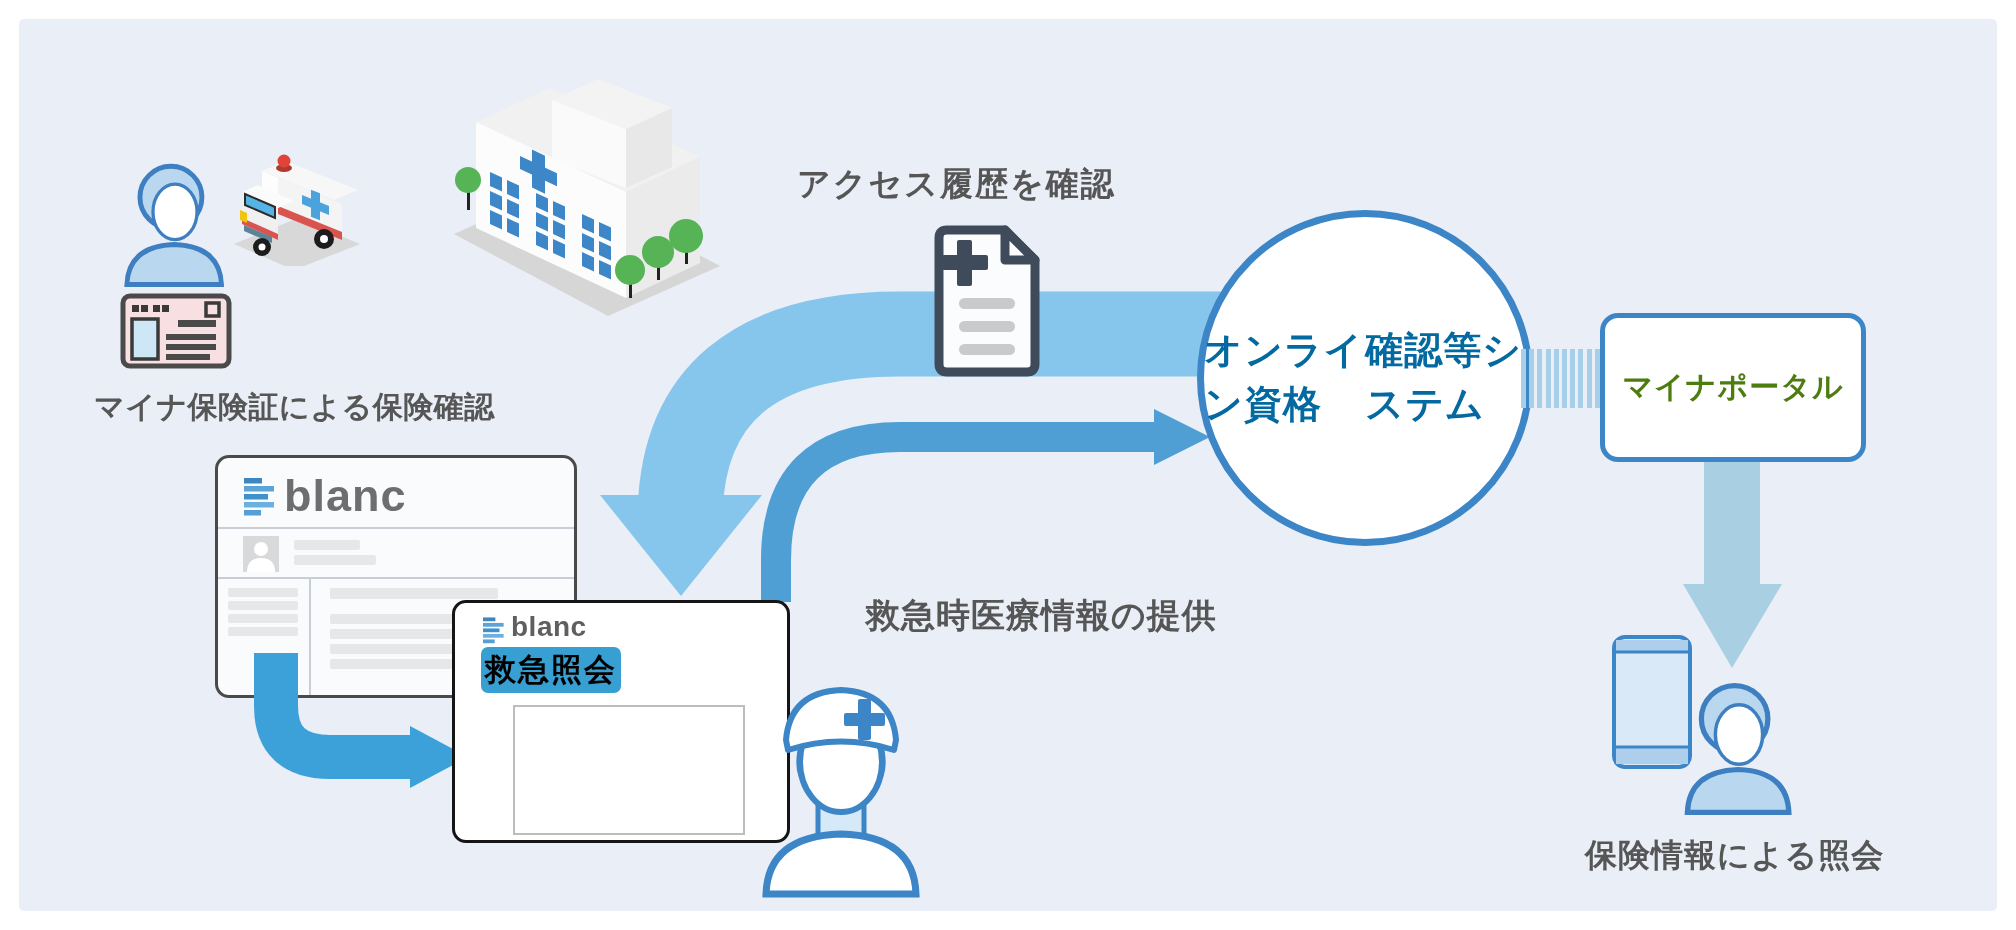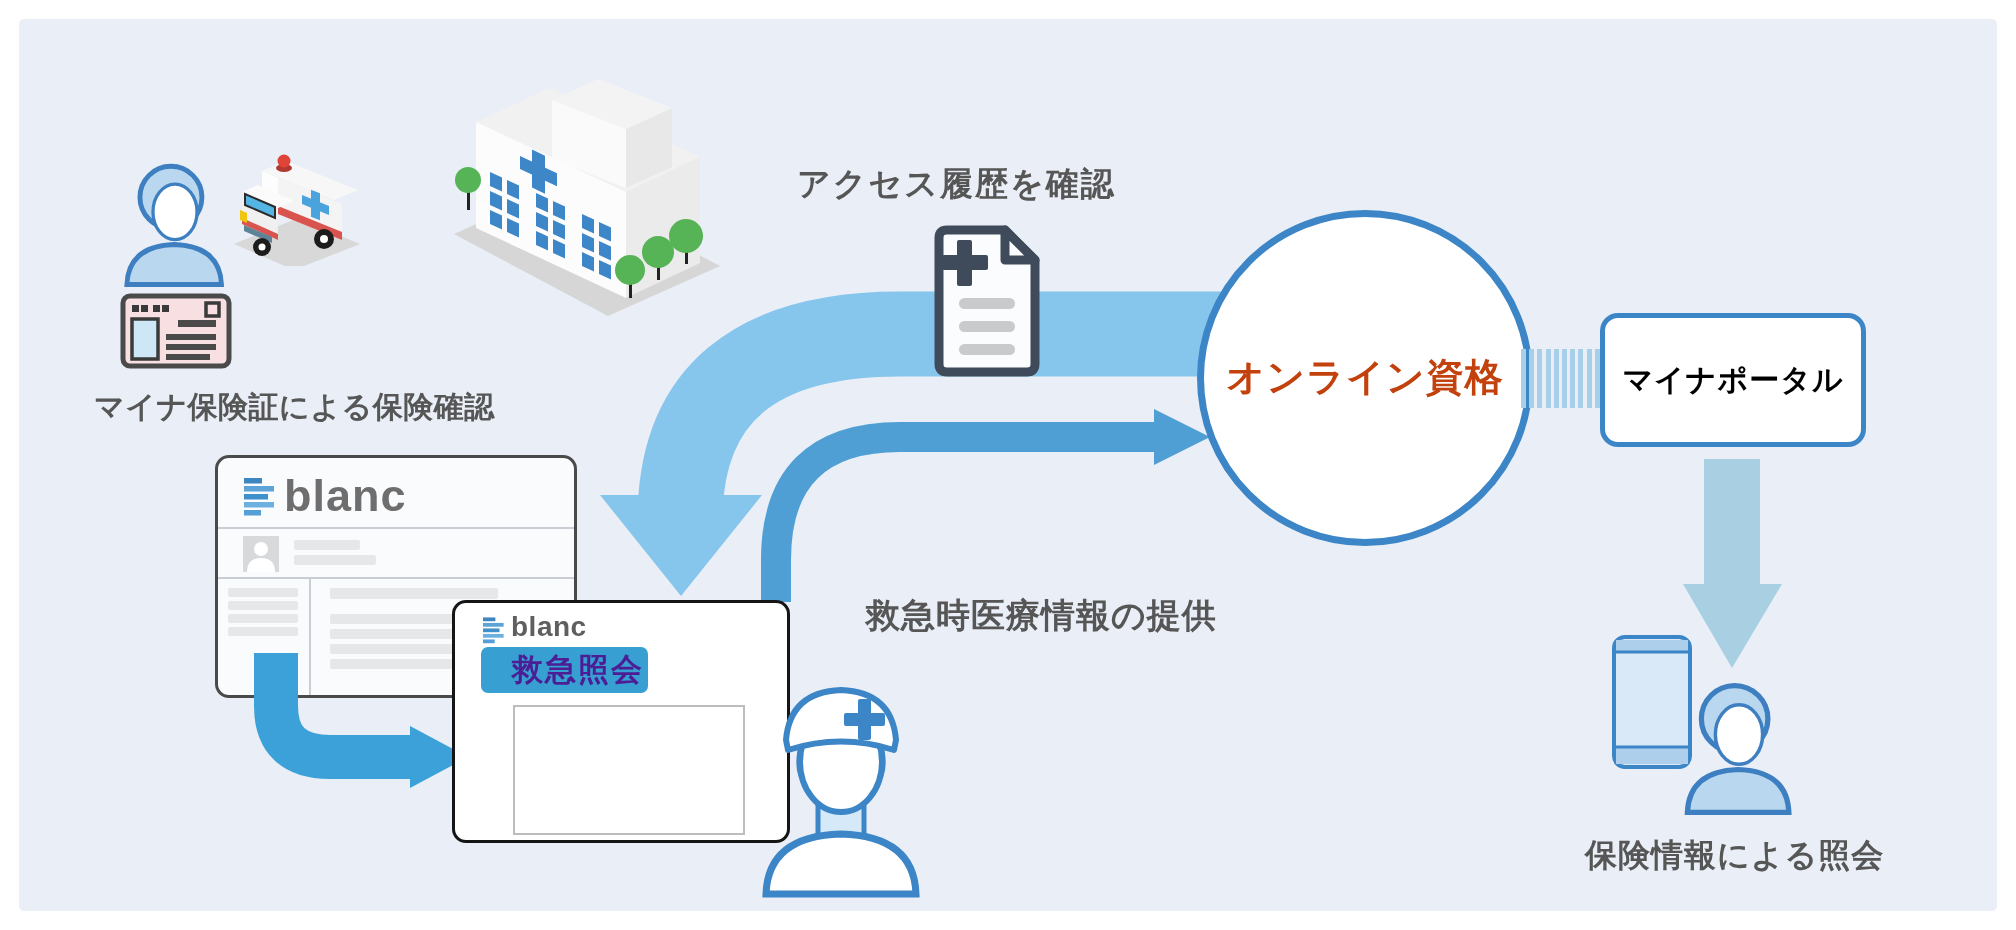--- a/index.html
+++ b/index.html
@@ -41,43 +41,43 @@
   #card2{
     left:452px;top:600px;width:338px;height:243px;box-sizing:border-box;
     background:#ffffff;border:3px solid #151515;border-radius:14px;
   }
   #card2 .brand{
     position:absolute;left:56px;top:8px;font-size:28px;font-weight:bold;
     color:#5f5f5f;letter-spacing:0.5px;
   }
   #badge{
     position:absolute;left:26px;top:44px;width:140px;height:46px;
-    background:#379fd1;border-radius:7px;color:#4c1d95;font-size:31px;font-weight:bold;
-    display:flex;align-items:center;justify-content:center;letter-spacing:2px;padding-left:27px;
+    background:#379fd1;border-radius:7px;color:#000000;font-size:31px;font-weight:bold;
+    display:flex;align-items:center;justify-content:center;letter-spacing:2px;
   }
   #result-box{
     position:absolute;left:58px;top:102px;width:228px;height:126px;
     background:#ffffff;border:2px solid #bdbdbd;
   }
 
   #system-circle{
     left:1197px;top:210px;width:336px;height:336px;box-sizing:border-box;
     background:#ffffff;border:7px solid #3c85c6;border-radius:50%;
-    display:flex;flex-direction:column;align-items:center;justify-content:center;
-    color:#c2410c;font-size:38px;font-weight:bold;line-height:1.42;letter-spacing:1px;
+    display:flex;flex-direction:row;align-items:center;justify-content:space-between;
+    color:#0369a1;font-size:38px;font-weight:bold;line-height:1.42;letter-spacing:1px;
   }
   #dotted-link{
     left:1521px;top:349px;width:80px;height:59px;
     background:repeating-linear-gradient(90deg,#a8cfe8 0 5px,rgba(0,0,0,0) 5px 8.2px);
   }
   #portal-box{
-    left:1600px;top:313px;width:266px;height:134px;box-sizing:border-box;
+    left:1600px;top:313px;width:266px;height:149px;box-sizing:border-box;
     background:#ffffff;border:5px solid #3c85c6;border-radius:18px;
     display:flex;align-items:center;justify-content:center;
-    color:#000000;font-size:30px;font-weight:bold;letter-spacing:1px;
+    color:#4d7c0f;font-size:30px;font-weight:bold;letter-spacing:1px;
   }
 </style>
 </head>
 <body>
 
 <div id="panel" class="abs"></div>
 
 <svg class="abs layer" viewBox="0 0 2016 930">
 
   <g>
@@ -264,20 +264,21 @@
     <rect x="32" y="18" width="15" height="46" rx="2"></rect>
     <rect x="17" y="33" width="46" height="15" rx="2"></rect>
   </g>
   <rect x="34" y="76" width="56" height="11" rx="5.5" fill="#c9cacc"></rect>
   <rect x="34" y="99" width="56" height="11" rx="5.5" fill="#c9cacc"></rect>
   <rect x="34" y="122" width="56" height="11" rx="5.5" fill="#c9cacc"></rect>
 </svg>
 
 <div id="system-circle" class="abs">
   <div>オンライン資格</div>
+  <div>確認等システム</div>
 </div>
 
 <div id="dotted-link" class="abs"></div>
 
 <div id="portal-box" class="abs">
   <span>マイナポータル</span>
 </div>
 
 <svg class="abs" style="left:1612px;top:635px" width="80" height="134" viewBox="0 0 80 134">
   <rect x="2" y="2" width="76" height="130" rx="11" fill="#d9e9f8" stroke="#3c85c6" stroke-width="4"></rect>

